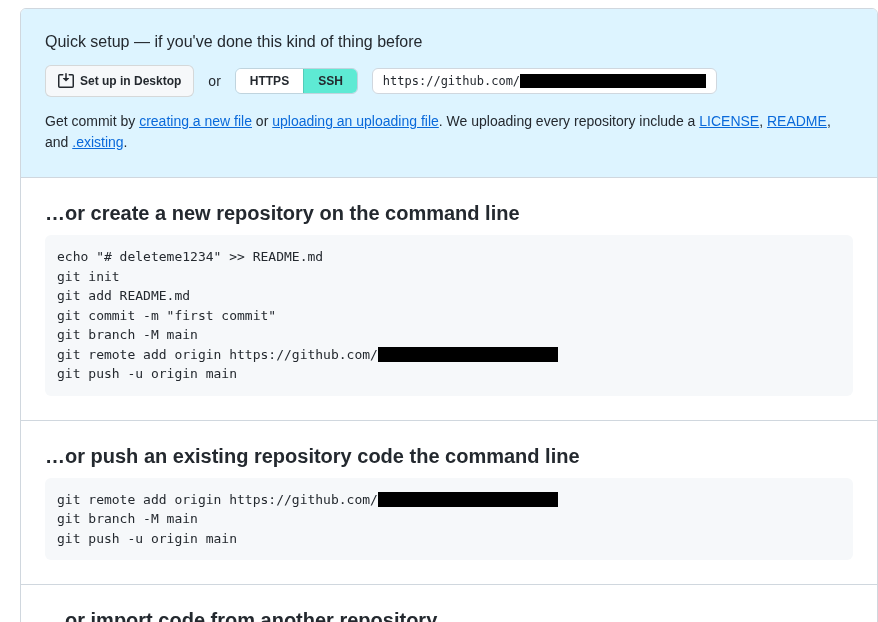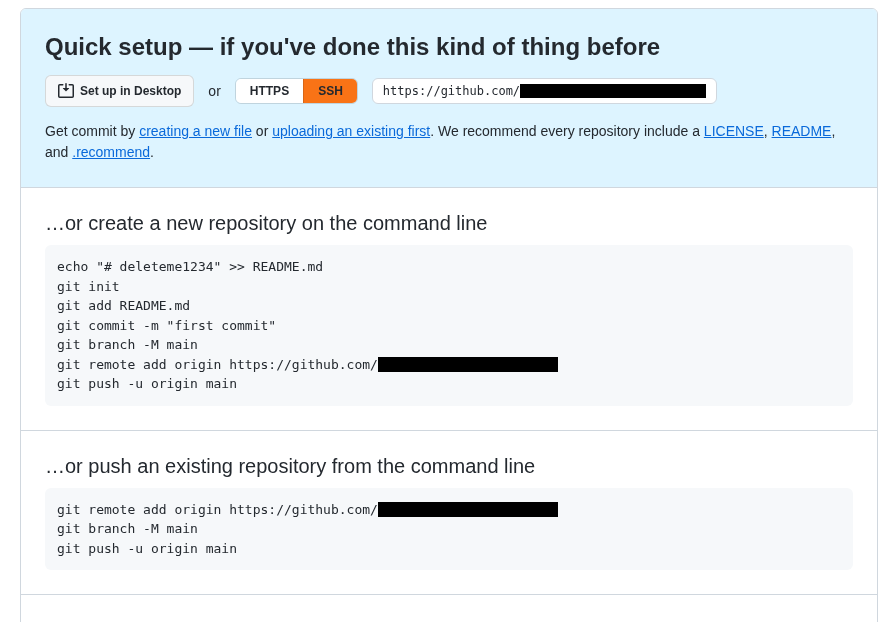--- a/index.html
+++ b/index.html
@@ -19,22 +19,22 @@
       margin-top: 8px;
       border: 1px solid #d0d7de;
       border-radius: 6px;
       overflow: hidden;
     }
     .quick-setup {
       background: #ddf4ff;
       padding: 24px;
     }
     .quick-setup h2 {
-      font-size: 24px;
-      font-weight: 700;
+      font-size: 16px;
+      font-weight: 400;
       margin-bottom: 14px;
       color: #24292f;
     }
     .setup-row {
       display: flex;
       align-items: center;
       gap: 14px;
       margin-bottom: 14px;
     }
     .btn {
@@ -59,21 +59,21 @@
       font-size: 14px;
       color: #24292f;
     }
     .btn-group {
       display: inline-flex;
       border: 1px solid rgba(27,31,36,0.15);
       border-radius: 6px;
       overflow: hidden;
     }
     .btn-group .seg {
-      background: #f97316;
+      background: #5eead4;
       border: none;
       padding: 5px 14px;
       font-size: 12px;
       font-weight: 600;
       cursor: pointer;
       color: #24292f;
     }
     .btn-group .seg.selected {
       background: #ffffff;
     }
@@ -118,21 +118,21 @@
     }
     .section {
       padding: 24px;
       border-top: 1px solid #d0d7de;
     }
     .section:first-child {
       border-top: none;
     }
     .section h3 {
       font-size: 20px;
-      font-weight: 400;
+      font-weight: 700;
       color: #24292f;
       margin-bottom: 10px;
     }
     .code-block {
       background: #f6f8fa;
       border-radius: 6px;
       padding: 12px;
       font-family: ui-monospace, SFMono-Regular, "SF Mono", Menlo, Consolas, monospace;
       font-size: 13px;
       line-height: 1.5;
@@ -179,31 +179,31 @@
         <button class="seg">SSH</button>
       </div>
 
       <div class="url-input">
         <span>https://github.com/</span>
           <span class="redacted url1"></span>
       </div>
     </div>
 
     <p class="help-text">
-      <span>Get commit by </span><a class="link">creating a new file</a><span> or </span><a class="link">uploading an existing first</a><span>. We recommend every repository include a </span><a class="link">LICENSE</a><span>, </span><a class="link">README</a><span>, and </span><a class="link">.recommend</a><span>.</span>
+      <span>Get commit by </span><a class="link">creating a new file</a><span> or </span><a class="link">uploading an uploading file</a><span>. We uploading every repository include a </span><a class="link">LICENSE</a><span>, </span><a class="link">README</a><span>, and </span><a class="link">.existing</a><span>.</span>
     </p>
   </div>
 
   <div class="section">
     <h3>…or create a new repository on the command line</h3>
     <div class="code-block"><span class="code-line">echo "# deleteme1234" &gt;&gt; README.md</span><span class="code-line">git init</span><span class="code-line">git add README.md</span><span class="code-line">git commit -m "first commit"</span><span class="code-line">git branch -M main</span><span class="code-line"><span>git remote add origin https://github.com/</span><span class="redacted code1"></span></span><span class="code-line">git push -u origin main</span></div>
   </div>
 
   <div class="section">
-    <h3>…or push an existing repository from the command line</h3>
+    <h3>…or push an existing repository code the command line</h3>
     <div class="code-block"><span class="code-line"><span>git remote add origin https://github.com/</span><span class="redacted code2"></span></span><span class="code-line">git branch -M main</span><span class="code-line">git push -u origin main</span></div>
   </div>
 
   <div class="section">
     <h3>…or import code from another repository</h3>
 
   </div>
 
 </div>
 

